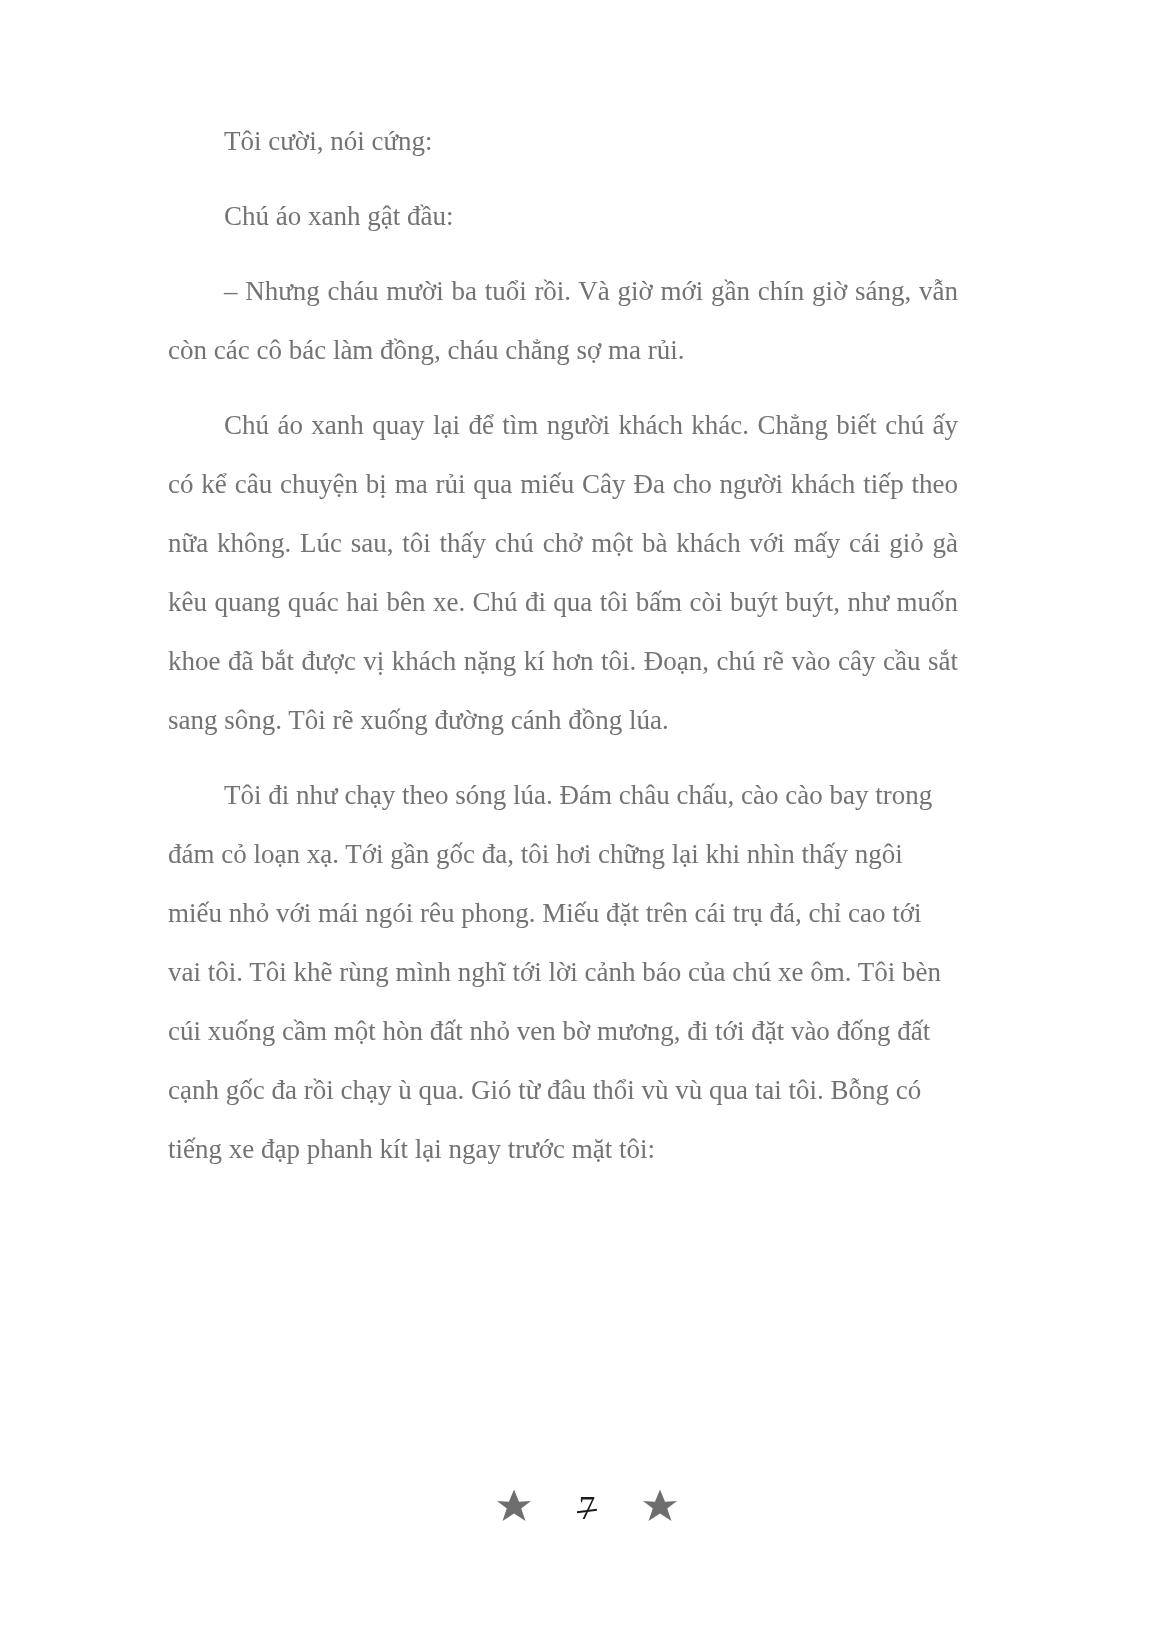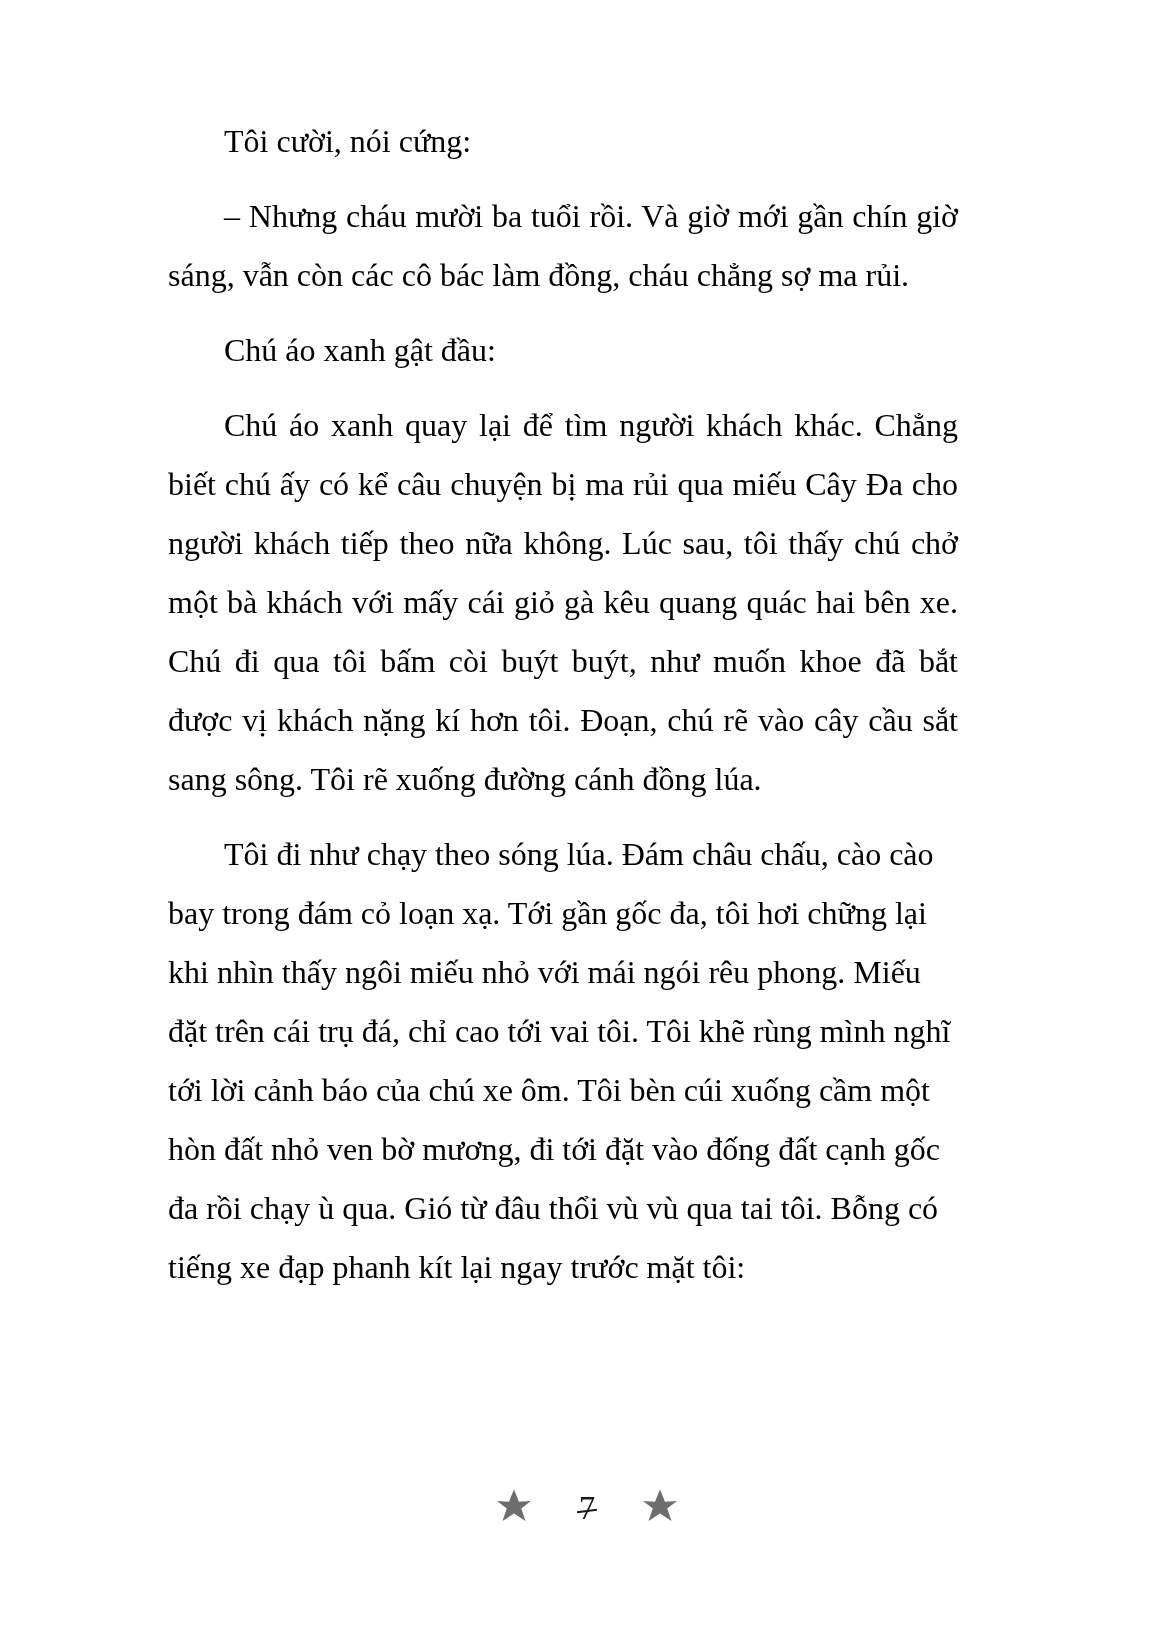--- a/index.html
+++ b/index.html
@@ -18,23 +18,23 @@
   }
   .text-block {
     position: absolute;
     left: 168px;
     top: 112px;
     width: 790px;
   }
   p.para {
     margin: 0 0 1px 0;
     font-family: "Liberation Serif", "DejaVu Serif", serif;
-    font-size: 32px;
+    font-size: 27px;
     line-height: 59px;
-    color: #000000;
+    color: #737373;
     text-align: justify;
     text-indent: 56px;
     word-spacing: 0px;
     -webkit-font-smoothing: antialiased;
   }
   p.para.last-left {
     text-align: left;
   }
   p.para + p.para {
     margin-top: 16px;
@@ -75,22 +75,22 @@
   }
   .num-wrap { position: relative; display: inline-block; padding: 0 3px; }
 </style>
 </head>
 <body>
 
 <div class="page">
 
   <div class="text-block">
     <p class="para">Tôi cười, nói cứng:</p>
+    <p class="para">Chú áo xanh gật đầu:</p>
     <p class="para">– Nhưng cháu mười ba tuổi rồi. Và giờ mới gần chín giờ sáng, vẫn còn các cô bác làm đồng, cháu chẳng sợ ma rủi.</p>
-    <p class="para">Chú áo xanh gật đầu:</p>
     <p class="para">Chú áo xanh quay lại để tìm người khách khác. Chẳng biết chú ấy có kể câu chuyện bị ma rủi qua miếu Cây Đa cho người khách tiếp theo nữa không. Lúc sau, tôi thấy chú chở một bà khách với mấy cái giỏ gà kêu quang quác hai bên xe. Chú đi qua tôi bấm còi buýt buýt, như muốn khoe đã bắt được vị khách nặng kí hơn tôi. Đoạn, chú rẽ vào cây cầu sắt sang sông. Tôi rẽ xuống đường cánh đồng lúa.</p>
     <p class="para last-left">Tôi đi như chạy theo sóng lúa. Đám châu chấu, cào cào bay trong đám cỏ loạn xạ. Tới gần gốc đa, tôi hơi chững lại khi nhìn thấy ngôi miếu nhỏ với mái ngói rêu phong. Miếu đặt trên cái trụ đá, chỉ cao tới vai tôi. Tôi khẽ rùng mình nghĩ tới lời cảnh báo của chú xe ôm. Tôi bèn cúi xuống cầm một hòn đất nhỏ ven bờ mương, đi tới đặt vào đống đất cạnh gốc đa rồi chạy ù qua. Gió từ đâu thổi vù vù qua tai tôi. Bỗng có tiếng xe đạp phanh kít lại ngay trước mặt tôi:</p>
   </div>
 
   <div class="footer">
     <span class="star">
       <svg viewBox="0 0 100 100" aria-hidden="true">
         <path d="M50 4 L64 38 L97 36 L70 57 L82 92 L50 71 L18 92 L30 57 L3 36 L36 38 Z" fill="#6e6e6e"></path>
       </svg>
     </span>

